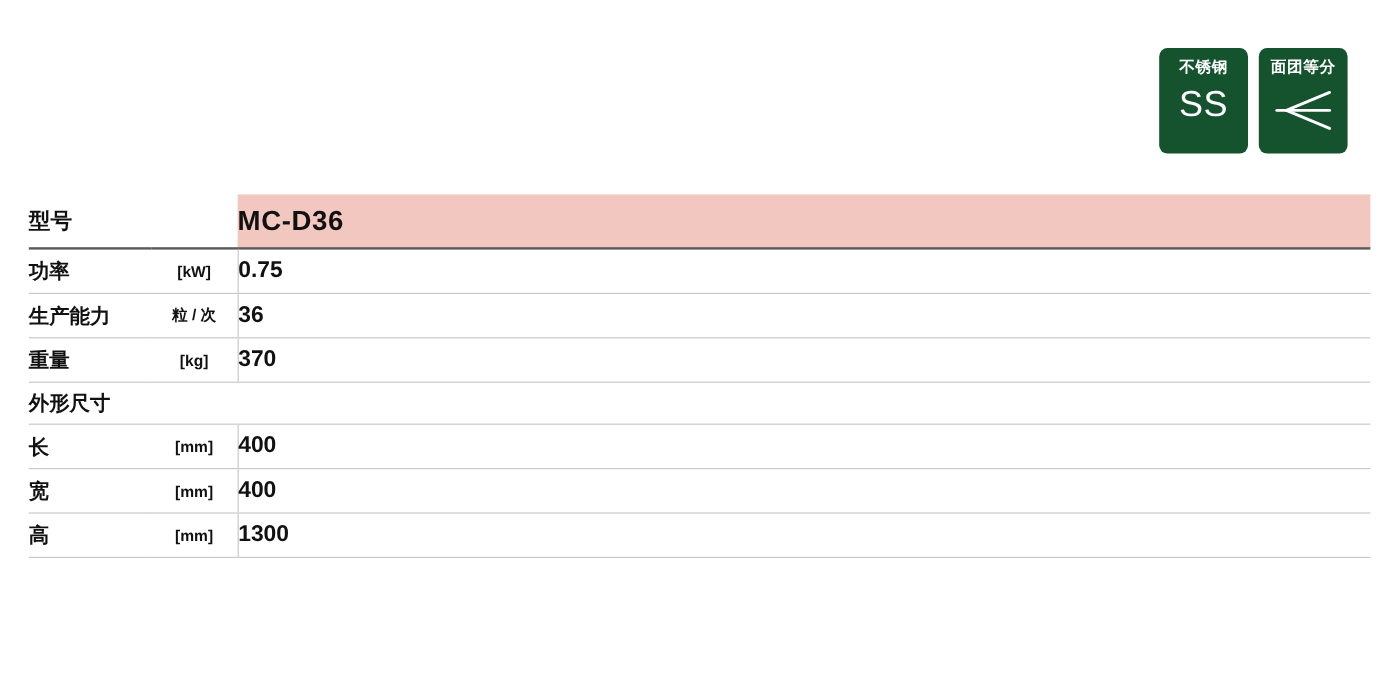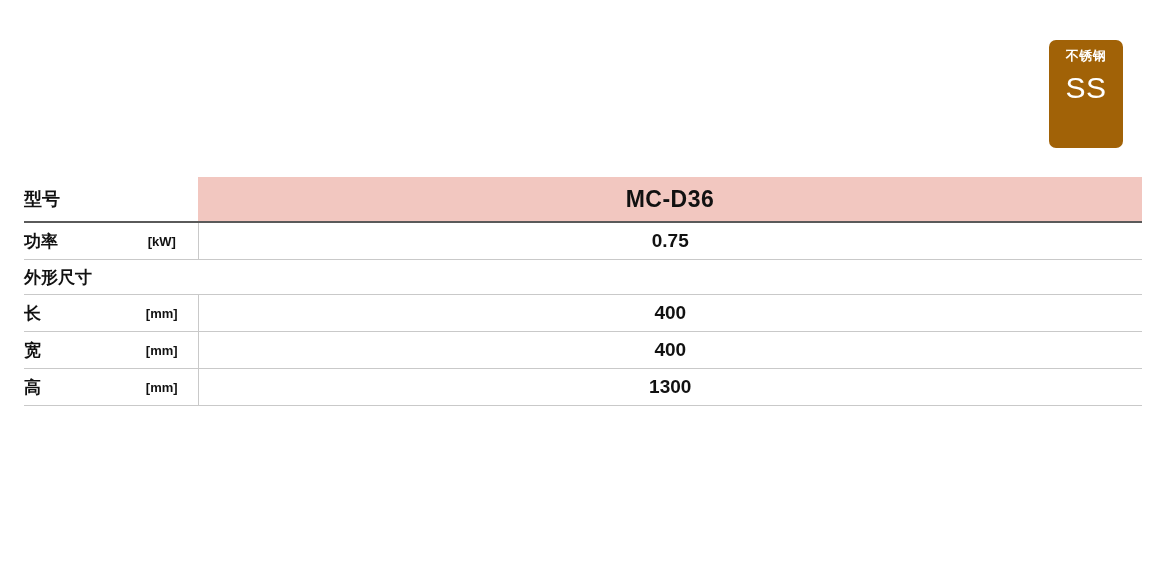--- a/index.html
+++ b/index.html
@@ -19,22 +19,22 @@
   
   .badge-row {
     position: absolute;
     top: 40px;
     right: 40px;
     display: flex;
     gap: 9px;
   }
   .badge {
     width: 74px;
-    height: 108px;
-    background: #a16207;
+    height: 88px;
+    background: #14532d;
     border-radius: 7px;
     color: #ffffff;
     display: flex;
     flex-direction: column;
     align-items: center;
     justify-content: flex-start;
     padding-top: 9px;
     box-sizing: border-box;
   }
   .badge-top {
@@ -56,21 +56,21 @@
     vertical-align: super;
   }
   .badge-glyph {
     margin-top: 10px;
   }
 
   
   .spec-table {
     position: absolute;
     left: 24px;
-    top: 177px;
+    top: 162px;
     width: 1118px;
     border-collapse: collapse;
     table-layout: fixed;
   }
   .spec-table td {
     border-bottom: 1px solid #c9c9c9;
     padding: 0;
     height: 36px;
     vertical-align: middle;
   }
@@ -88,21 +88,21 @@
   .cell-unit {
     font-size: 13px;
     font-weight: bold;
     text-align: center;
     color: #111;
     white-space: nowrap;
   }
   .cell-value {
     font-size: 19px;
     font-weight: bold;
-    text-align: center;
+    text-align: left;
     color: #111;
     background: #ffffff;
     border-left: 1px solid #c9c9c9;
     white-space: nowrap;
     margin-top: 16px;
   }
 
   
   tr.header-row td { height: 44px; border-bottom: 2px solid #5a5a5a; }
   tr.header-row .cell-label { font-size: 18px; }
@@ -124,35 +124,58 @@
 <body>
 
 <div class="badge-row">
 
   <div class="badge">
     <div class="badge-top">不锈钢</div>
     <div class="badge-main">SS</div>
   </div>
 
 
+  <div class="badge">
+    <div class="badge-top">面团等分</div>
+    <div class="badge-glyph">
+      <svg width="48" height="38" viewBox="0 0 48 38">
+        <g stroke="#ffffff" stroke-width="2.4" fill="none" stroke-linecap="round">
+          <line x1="46" y1="4" x2="10" y2="19"></line>
+          <line x1="46" y1="34" x2="10" y2="19"></line>
+          <line x1="46" y1="19" x2="10" y2="19"></line>
+          <line x1="10" y1="19" x2="2" y2="19"></line>
+        </g>
+      </svg>
+    </div>
+  </div>
 
 </div>
 
 <table class="spec-table">
   <tbody>
     <tr class="header-row">
       <td class="col-label cell-label">型号</td>
       <td class="col-unit cell-unit"></td>
       <td class="col-value cell-value">MC-D36</td>
     </tr>
 
     <tr>
       <td class="cell-label">功率</td>
       <td class="cell-unit">[kW]</td>
       <td class="cell-value">0.75</td>
+    </tr>
+    <tr>
+      <td class="cell-label">生产能力</td>
+      <td class="cell-unit">粒 / 次</td>
+      <td class="cell-value">36</td>
+    </tr>
+    <tr>
+      <td class="cell-label">重量</td>
+      <td class="cell-unit">[kg]</td>
+      <td class="cell-value">370</td>
     </tr>
 
     <tr class="section-row">
       <td class="cell-label">外形尺寸</td>
       <td class="cell-unit cell-blank"></td>
       <td class="cell-value cell-blank"></td>
     </tr>
 
     <tr>
       <td class="cell-label">长</td>

